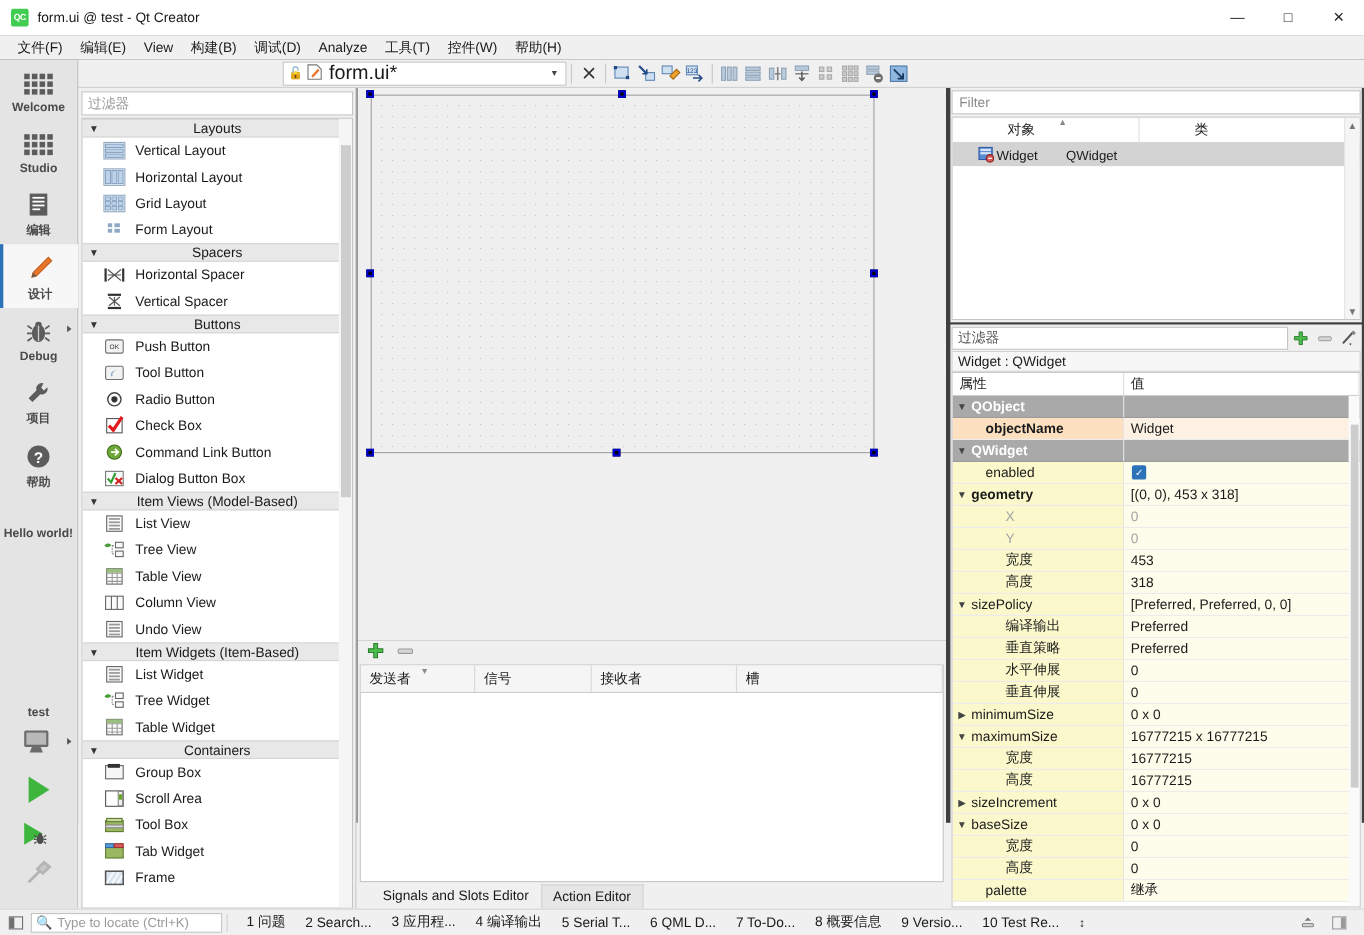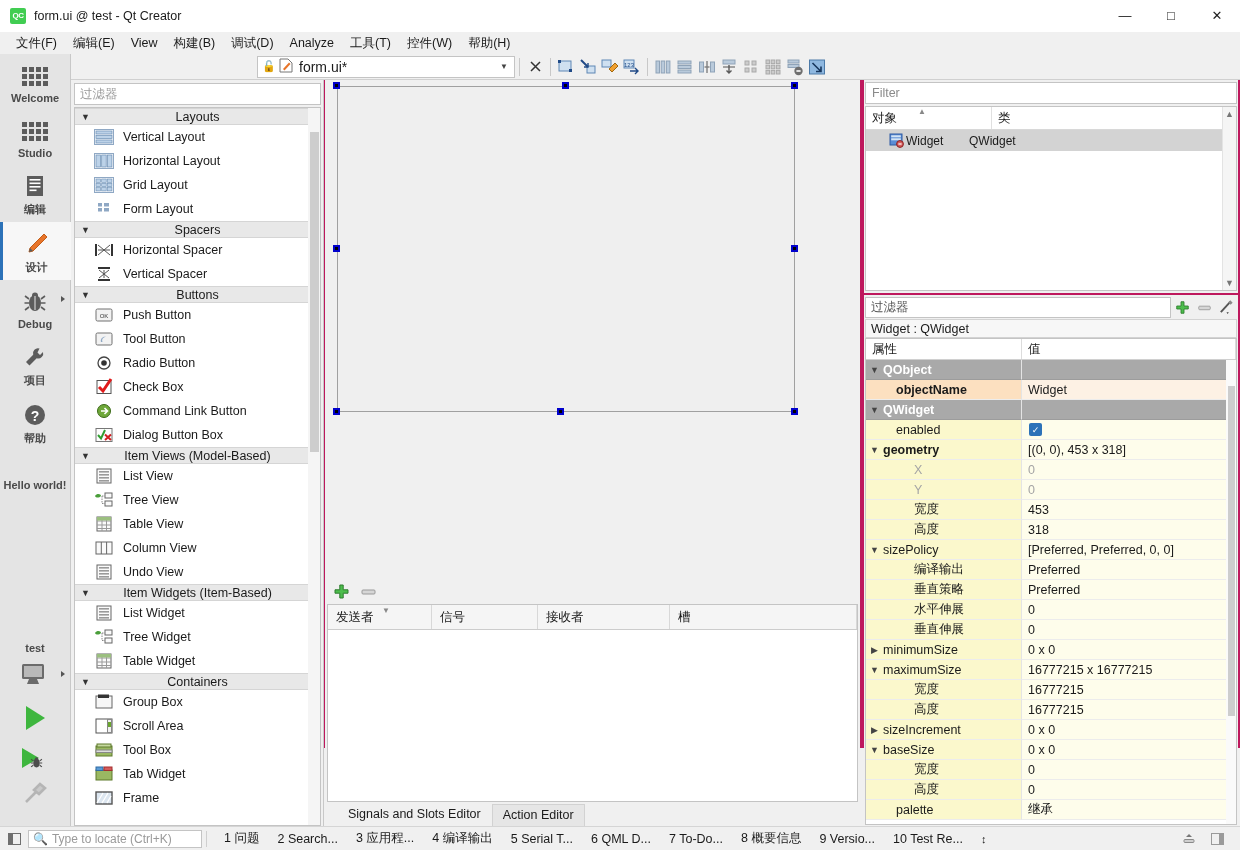--- a/index.html
+++ b/index.html
@@ -4,21 +4,21 @@
 <style>
   * { box-sizing: border-box; margin: 0; padding: 0; }
   html, body {
     width: 1240px; height: 850px;
     font-family: "Liberation Sans", sans-serif;
     font-size: 12px;
     color: #1a1a1a;
     background: #f0f0f0;
     overflow: hidden;
   }
-  #app { position: relative; width: 1240px; height: 748px; background: #be185d; }
+  #app { position: relative; width: 1240px; height: 748px; background: #404040; }
 
   
   #titlebar {
     position: absolute; left: 0; top: 0; width: 1240px; height: 32px;
     background: #ffffff; display: flex; align-items: center;
     border-bottom: 1px solid #ffffff;
   }
   #app-icon {
     width: 16px; height: 16px; margin-left: 10px; margin-right: 8px;
     background: #41cd52; border-radius: 2px; position: relative;
@@ -73,21 +73,21 @@
   #edtoolbar {
     position: absolute; left: 71px; top: 54px; width: 1169px; height: 26px;
     background: #f0f0f0; display: flex; align-items: center; border-bottom: 1px solid #d0d0d0;
   }
   #fileselector {
     display: flex; align-items: center; width: 258px; height: 22px;
     background: #fff; border: 1px solid #c4c4c4; margin-left: 9px; padding: 0 4px; position: relative;
   }
   #fileselector .lock { width: 14px; margin-right: 3px; color: #c58a2e; font-size: 11px; text-align:center;}
   #fileselector .fico { width: 15px; margin-right: 5px; font-size: 12px; color: #d07a21; }
-  #fileselector .fname { font-size: 14px; flex: 1; }
+  #fileselector .fname { font-size: 18px; flex: 1; }
   #fileselector .chev { font-size: 8px; color: #444; margin-right: 2px; }
   .tb-sep { width: 1px; height: 18px; background: #c8c8c8; margin: 0 4px; }
   .tb-btn {
     width: 22px; height: 22px; display: flex; align-items: center; justify-content: center; cursor: default;
   }
 
   
   #widgetbox {
     position: absolute; left: 71px; top: 80px; width: 253px; height: 746px;
     background: #f0f0f0; display: flex; flex-direction: column;
@@ -153,21 +153,21 @@
   #objinspector {
     position: absolute; left: 864px; top: 80px; width: 374px; height: 213px;
     display: flex; flex-direction: column; background: #f0f0f0;
   }
   #oi-filter {
     height: 22px; margin: 2px 1px; background: #fff; border: 1px solid #c4c4c4;
     display: flex; align-items: center; padding-left: 6px; color: #8a8a8a; font-size: 12.5px;
   }
   #oi-tree { flex: 1; background: #fff; border: 1px solid #c4c4c4; margin: 0 1px 2px 1px; position: relative; overflow: hidden; }
   #oi-head { display: flex; height: 23px; background: #fff; border-bottom: 1px solid #d8d8d8; }
-  .oi-th { font-size: 12.5px; display: flex; align-items: center; padding-left: 6px; border-right: 1px solid #e0e0e0; position: relative; cursor: default; }
+  .oi-th { font-size: 12.5px; display: flex; align-items: center; padding-left: 6px; border-right: 1px solid #e0e0e0; position: relative; cursor: default; margin-left: 44px; }
   .oi-th .sortmark { position: absolute; left: 52px; top: 0px; font-size: 8px; color: #888; }
   #oi-row {
     display: flex; align-items: center; height: 21px; background: #d3d3d3; cursor: default;
   }
   #oi-scroll { position: absolute; right: 0; top: 0; width: 14px; height: 100%; background: #f5f5f5; border-left: 1px solid #e3e3e3;
                display:flex; flex-direction:column; justify-content:space-between; align-items:center; }
   .sb-arrow { font-size: 9px; color: #777; padding: 2px 0; }
 
   
   #propeditor {

